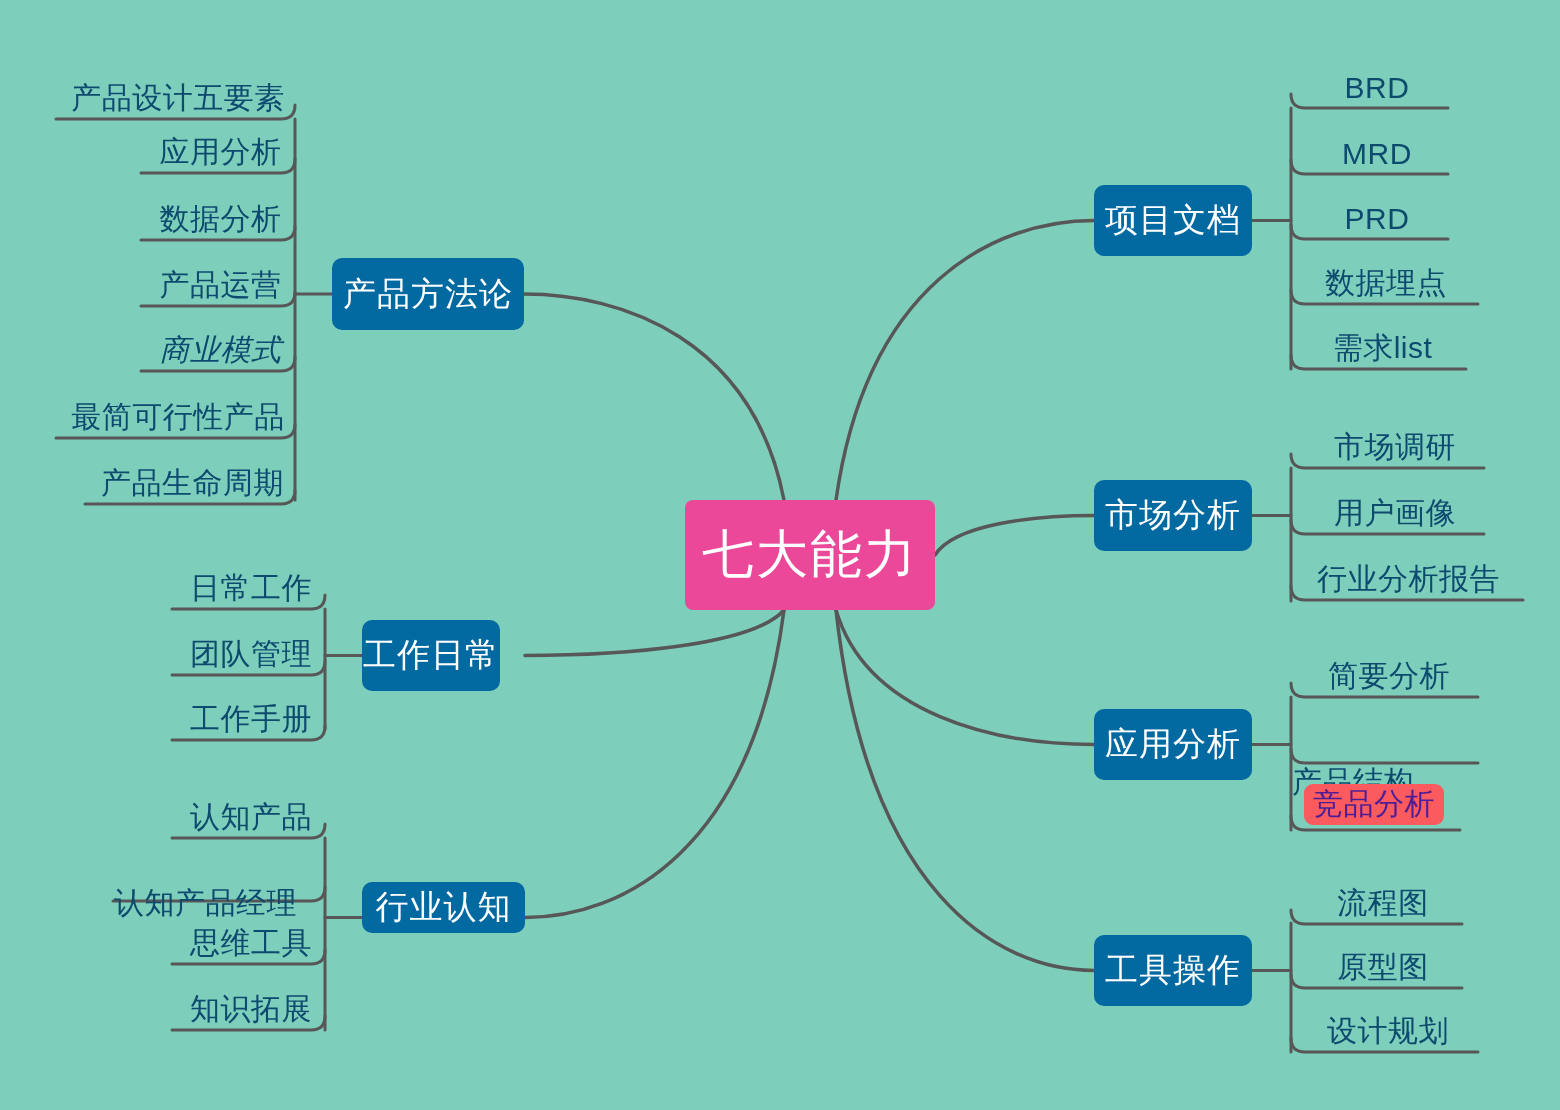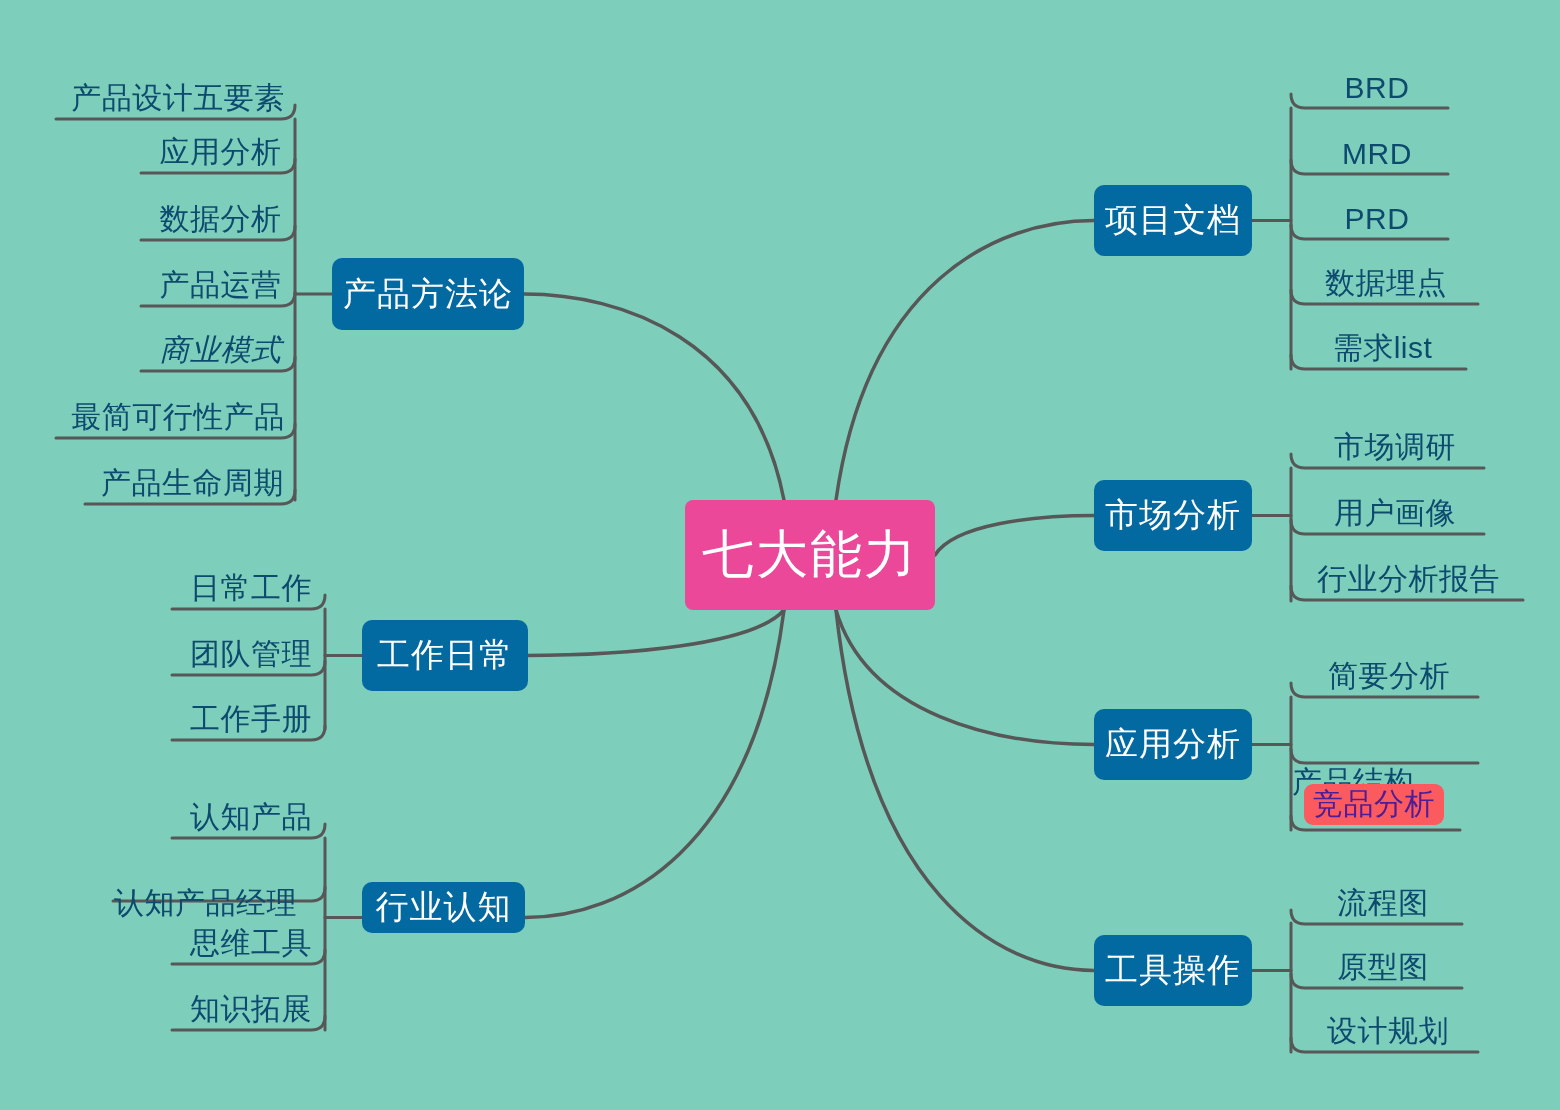--- a/index.html
+++ b/index.html
@@ -114,21 +114,21 @@
   <div id="nodes">
       <div class="node center-node" style="left: 685px; top: 500px; width: 250px; height: 110px;">七大能力</div>
       <div class="node branch-node" style="left: 332px; top: 258px; width: 192px; height: 72px;">产品方法论</div>
       <div class="node leaf-node" style="left: 62px; top: 78px; width: 232px; height: 41px;">产品设计五要素</div>
       <div class="node leaf-node" style="left: 147px; top: 132px; width: 147px; height: 41px;">应用分析</div>
       <div class="node leaf-node" style="left: 147px; top: 199px; width: 147px; height: 41px;">数据分析</div>
       <div class="node leaf-node" style="left: 147px; top: 265px; width: 147px; height: 41px;">产品运营</div>
       <div class="node leaf-node" style="left: 147px; top: 330px; width: 147px; height: 41px; font-style: italic;">商业模式</div>
       <div class="node leaf-node" style="left: 62px; top: 397px; width: 232px; height: 41px;">最简可行性产品</div>
       <div class="node leaf-node" style="left: 91px; top: 463px; width: 203px; height: 41px;">产品生命周期</div>
-      <div class="node branch-node" style="left: 362px; top: 620px; width: 166px; height: 71px;">工作日常</div>
+      <div class="node branch-node" style="left: 362px; top: 620px; width: 138px; height: 71px;">工作日常</div>
       <div class="node leaf-node" style="left: 178px; top: 568px; width: 146px; height: 41px;">日常工作</div>
       <div class="node leaf-node" style="left: 178px; top: 634px; width: 146px; height: 41px;">团队管理</div>
       <div class="node leaf-node" style="left: 178px; top: 699px; width: 146px; height: 41px;">工作手册</div>
       <div class="node branch-node" style="left: 362px; top: 882px; width: 163px; height: 51px;">行业认知</div>
       <div class="node leaf-node" style="left: 178px; top: 797px; width: 146px; height: 41px;">认知产品</div>
       <div class="node leaf-node" style="left: 103px; top: 860px; width: 205px; height: 41px; margin-top: 23px;">认知产品经理</div>
       <div class="node leaf-node" style="left: 178px; top: 923px; width: 146px; height: 41px;">思维工具</div>
       <div class="node leaf-node" style="left: 178px; top: 989px; width: 146px; height: 41px;">知识拓展</div>
       <div class="node branch-node" style="left: 1094px; top: 185px; width: 158px; height: 71px;">项目文档</div>
       <div class="node leaf-node" style="left: 1322px; top: 67px; width: 110px; height: 41px;">BRD</div>

